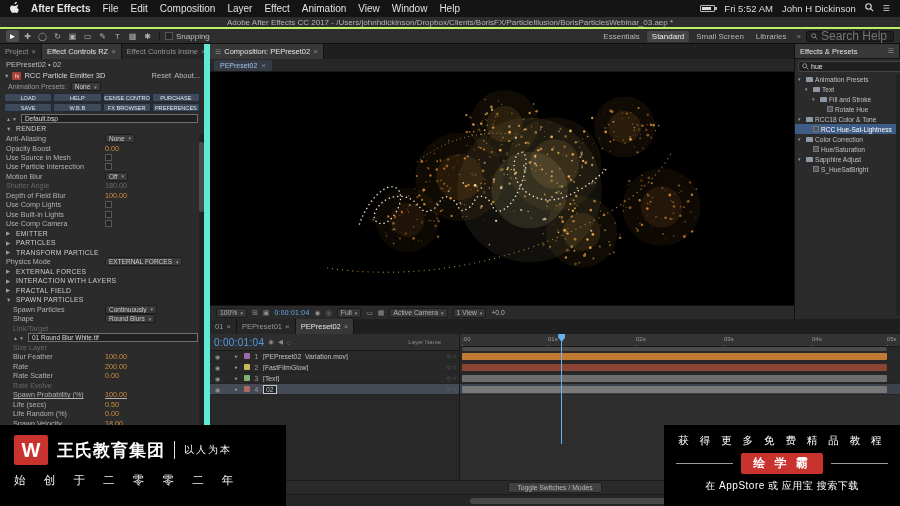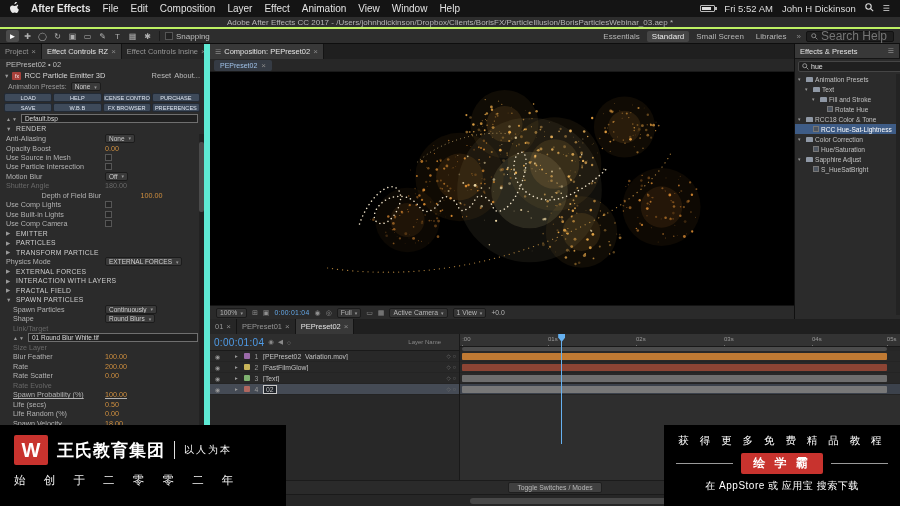--- a/index.html
+++ b/index.html
@@ -303,21 +303,21 @@
             <span class="lbl" style="width: 96px;">Motion Blur</span>
             <span class="dropbox">
               <span>Off</span>
               <span class="caret">▾</span>
             </span>
           </div>
           <div class="fx-row mut mut" style="padding-left: 6px;">
             <span class="lbl" style="width: 96px;">Shutter Angle</span>
             <span class="val">180.00</span>
           </div>
-          <div class="fx-row val" style="padding-left: 6px; justify-content: center;">
+          <div class="fx-row val" style="padding-left: 6px;">
             <span class="lbl" style="width: 96px;">Depth of Field Blur</span>
             <span class="val">100.00</span>
           </div>
           <div class="fx-row chk" style="padding-left: 6px;">
             <span class="lbl" style="width: 96px;">Use Comp Lights</span>
             <span class="chkbox"></span>
           </div>
           <div class="fx-row chk" style="padding-left: 6px;">
             <span class="lbl" style="width: 96px;">Use Built-in Lights</span>
             <span class="chkbox"></span>

